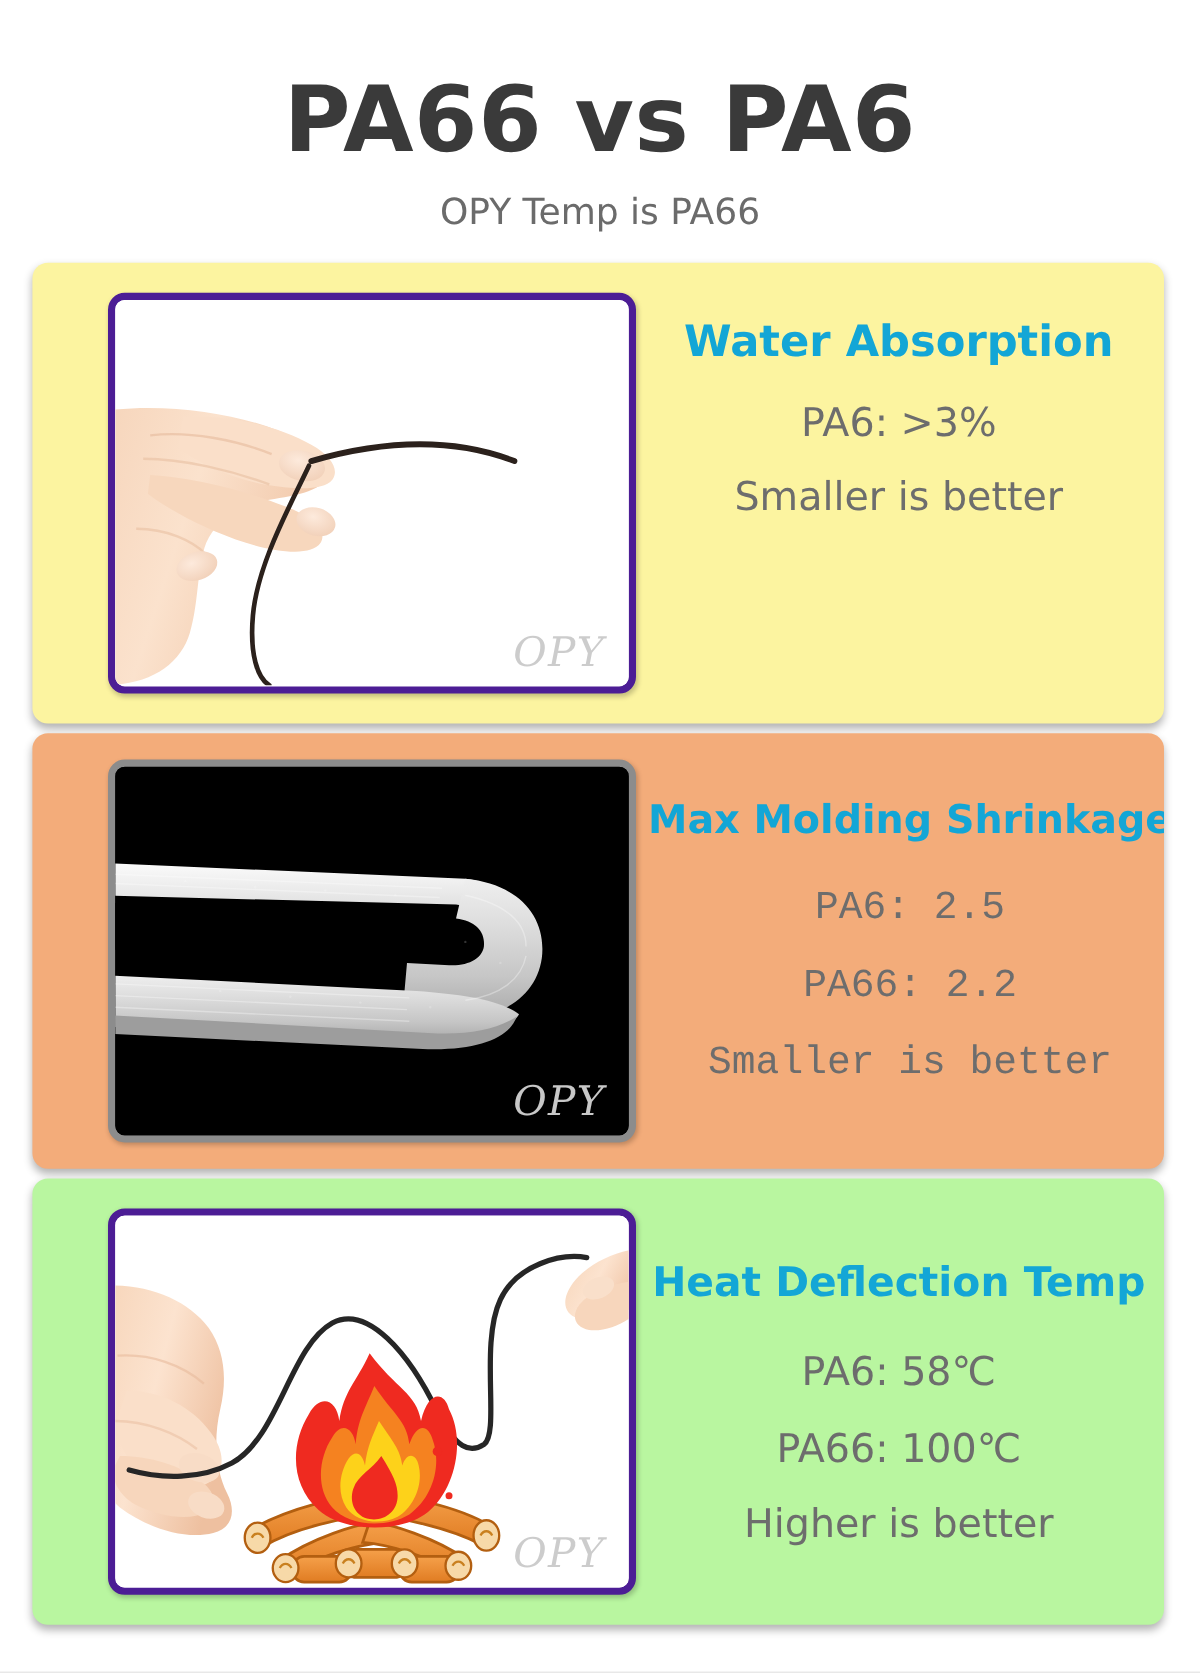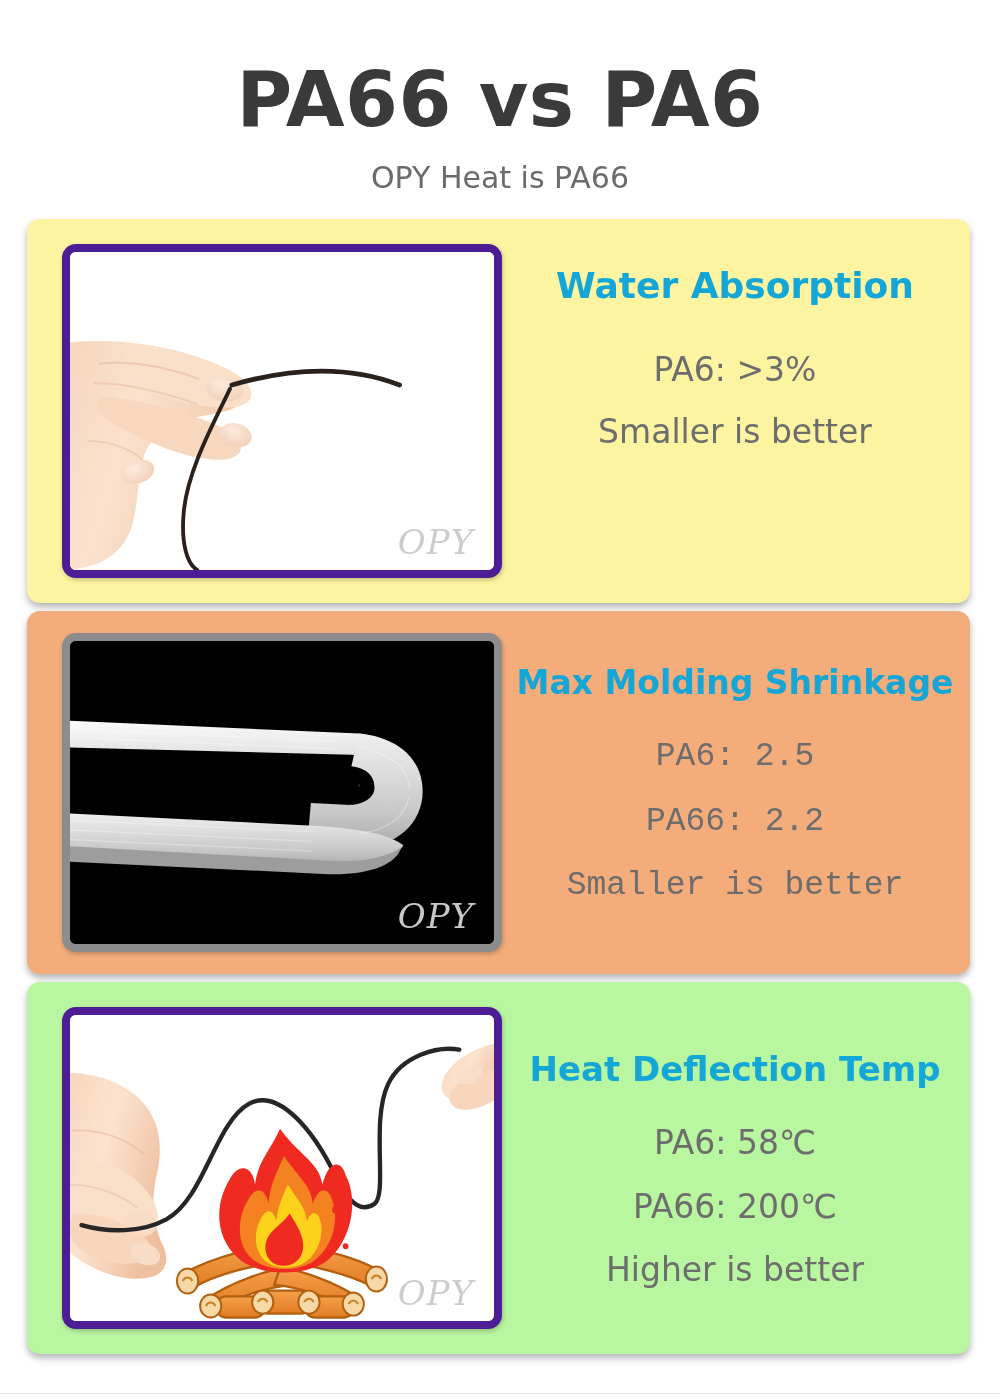--- a/index.html
+++ b/index.html
@@ -61,26 +61,27 @@
 
   .card-1 { background: #fcf4a0; height: 384px; padding: 25px 0 25px 35px; }
   .card-2 { background: #f3ac7a; height: 363px; padding: 22px 0 22px 35px; }
   .card-3 { background: #b9f6a0; height: 372px; padding: 25px 0 25px 35px; }
 
   
   .photo {
     width: 440px;
     flex: 0 0 440px;
     border-radius: 14px;
-    border: 8px solid #4c1d95;
+    border: 6px solid #4c1d95;
     box-sizing: border-box;
     position: relative;
     overflow: hidden;
     background: #ffffff;
     box-shadow: 1px 2px 4px rgba(0,0,0,0.22);
+    margin-left: 28px;
   }
   .photo-dark { background: #000000; border-color: #8c8c8c; }
 
   .watermark {
     position: absolute;
     right: 20px;
     bottom: 8px;
     font-family: "DejaVu Serif", "Liberation Serif", serif;
     font-style: italic;
     font-size: 34px;
@@ -111,21 +112,21 @@
     margin: 0 0 10px 0;
     line-height: 1.1;
     white-space: nowrap;
   }
   .card-2 .info-title { font-size: 33px; }
   .card-3 .info-title { font-size: 34px; }
 
   .info-row {
     font-size: 33px;
     color: #6d6d6d;
-    margin-top: 36px;
+    margin-top: 18px;
     line-height: 1.1;
     white-space: nowrap;
   }
   .info-note {
     font-size: 33px;
     color: #6d6d6d;
     margin-top: 26px;
     line-height: 1.1;
     white-space: nowrap;
   }
@@ -144,21 +145,21 @@
   
   .art { position: absolute; inset: 0; }
 </style>
 </head>
 <body>
 
 <div class="page">
 
   <div class="header">
     <h1 class="main-title">PA66 vs PA6</h1>
-    <p class="sub-title">OPY Heat is PA66</p>
+    <p class="sub-title">OPY Temp is PA66</p>
   </div>
 
   <div class="cards">
 
     <div class="card card-1">
 
       <div class="photo">
         <svg class="art" viewBox="0 0 440 330" preserveAspectRatio="xMidYMid slice">
           <defs>
             <linearGradient id="skin1" x1="0" y1="0" x2="1" y2="0.4">
@@ -359,21 +360,21 @@
             <circle cx="276" cy="202" r="4" fill="#ef2a20"></circle>
             <circle cx="286" cy="240" r="3" fill="#ef2a20"></circle>
           </g>
         </svg>
         <span class="watermark">OPY</span>
       </div>
 
       <div class="info">
         <div class="info-title">Heat Deflection Temp</div>
         <div class="info-row">PA6:  58℃</div>
-        <div class="info-row">PA66: 200℃</div>
+        <div class="info-row">PA66: 100℃</div>
         <div class="info-note">Higher is better</div>
       </div>
     </div>
 
   </div>
 
   <div class="bottom-rule"></div>
 </div>
 
 </body></html>

